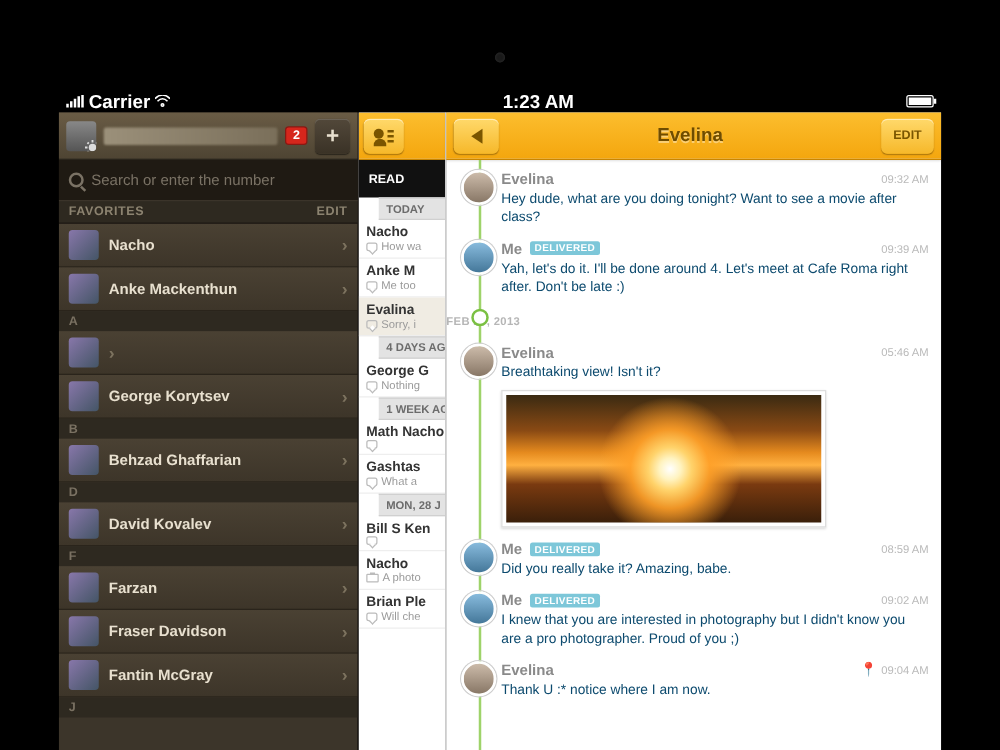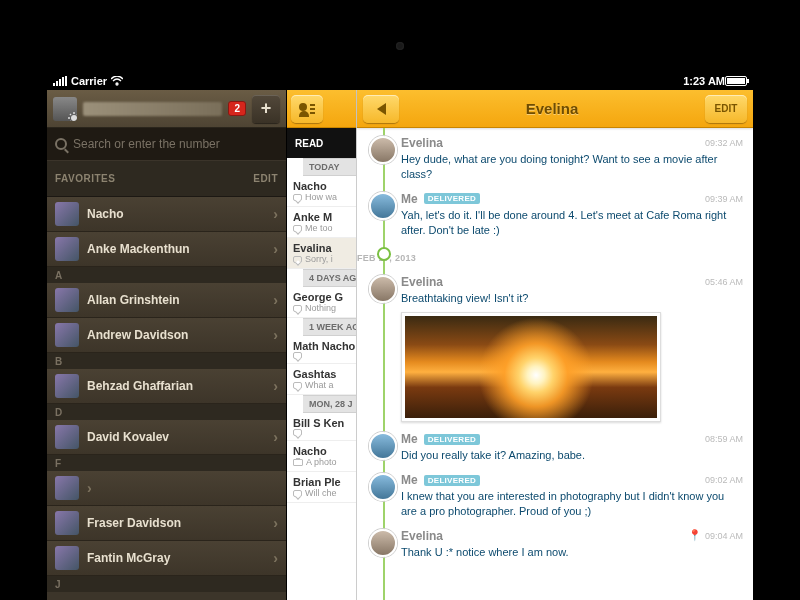--- a/index.html
+++ b/index.html
@@ -4,23 +4,23 @@
 <style>
 * { margin: 0; padding: 0; box-sizing: border-box; font-family: "Helvetica Neue", Helvetica, Arial, sans-serif; }
 html, body { width: 800px; height: 600px; background: #000; overflow: hidden; }
 
 .device { position: absolute; left: 0; right: 0; top: 0; bottom: 0; background: #000; }
 .device::after { content: ""; position: absolute; left: 50%; top: 42px; width: 8px; height: 8px; margin-left: -4px; border-radius: 50%; background: #1a1a1a; box-shadow: inset 0 0 2px #333; }
 
 .screen { position: absolute; left: 47px; right: 47px; top: 72px; bottom: 0; background: #000; overflow: hidden; }
 
 
-.statusbar { height: 18px; background: #000; color: #fff; font-size: 11px; font-weight: 600; display: flex; align-items: center; padding: 0 6px; }
+.statusbar { height: 18px; background: #000; color: #fff; font-size: 15px; font-weight: 600; display: flex; align-items: center; padding: 0 6px; gap: 45px; }
 .sb-left { display: flex; align-items: center; gap: 4px; }
-.sb-center { flex: 1; text-align: right; }
+.sb-center { flex: 1; text-align: center; }
 .sb-right { display: flex; align-items: center; }
 .signal-bars { display: inline-flex; align-items: flex-end; gap: 1px; height: 10px; }
 .signal-bars span { width: 2px; background: #fff; }
 .signal-bars span:nth-child(1){height:3px}.signal-bars span:nth-child(2){height:5px}.signal-bars span:nth-child(3){height:7px}.signal-bars span:nth-child(4){height:9px}.signal-bars span:nth-child(5){height:10px}
 .wifi-ic { width: 12px; height: 10px; display: inline-block; }
 .battery-ic { width: 22px; height: 10px; border: 1px solid #fff; border-radius: 2px; position: relative; }
 .battery-ic::after { content: ""; position: absolute; right: -3px; top: 2px; width: 2px; height: 4px; background: #fff; }
 .battery-ic .fill { position: absolute; inset: 1px; background: #fff; }
 
 .app { position: absolute; top: 18px; left: 0; right: 0; bottom: 0; display: flex; }
@@ -31,21 +31,21 @@
 .avatar { width: 24px; height: 24px; border-radius: 3px; background: linear-gradient(#888,#555); position: relative; overflow: hidden; }
 .avatar .gear { position: absolute; right: -3px; bottom: -3px; width: 12px; height: 12px; }
 .name-blur { flex: 1; height: 14px; background: linear-gradient(90deg,#9b907a,#7a6f5a); border-radius: 2px; filter: blur(1px); }
 .badge { background: #d6261c; color: #fff; font-size: 10px; font-weight: 700; padding: 1px 5px; border-radius: 3px; border: 1px solid #8a1812; }
 .plus-btn { width: 28px; height: 28px; border-radius: 4px; background: linear-gradient(#52483a,#3a3226); color: #e8e0cf; font-size: 18px; font-weight: 700; display: flex; align-items: center; justify-content: center; box-shadow: inset 0 1px 0 rgba(255,255,255,.15), 0 1px 1px rgba(0,0,0,.5); }
 
 .search-row { height: 32px; background: #1f1a13; display: flex; align-items: center; padding: 0 8px; gap: 6px; color: #7a7265; font-size: 12px; }
 .search-ic { width: 12px; height: 12px; border: 2px solid #7a7265; border-radius: 50%; position: relative; }
 .search-ic::after { content: ""; position: absolute; right: -4px; bottom: -4px; width: 5px; height: 2px; background: #7a7265; transform: rotate(45deg); }
 
-.section-hdr { height: 37px; background: #2e2920; color: #8c8370; font-size: 10px; font-weight: 700; letter-spacing: .5px; display: flex; align-items: center; padding: 0 8px; justify-content: space-between; border-top: 1px solid #3b342a; border-bottom: 1px solid #1c1813; }
+.section-hdr { height: 19px; background: #2e2920; color: #8c8370; font-size: 10px; font-weight: 700; letter-spacing: .5px; display: flex; align-items: center; padding: 0 8px; justify-content: space-between; border-top: 1px solid #3b342a; border-bottom: 1px solid #1c1813; }
 .section-hdr .edit { color: #8c8370; }
 
 .c-list { flex: 1; overflow: hidden; }
 .c-row { height: 35px; display: flex; align-items: center; padding: 0 8px; gap: 8px; background: linear-gradient(#4a4133,#3d3529); border-bottom: 1px solid #2a241b; color: #e8e0cf; font-size: 12px; font-weight: 600; }
 .c-row .nm { flex: 1; white-space: nowrap; overflow: hidden; text-overflow: ellipsis; }
 .chevron { color: #7d735f; font-size: 14px; }
 .c-avatar { width: 24px; height: 24px; border-radius: 3px; background: linear-gradient(135deg,#87a,#456); }
 .index-hdr { height: 16px; background: #2e2920; color: #7a7162; font-size: 10px; font-weight: 700; padding: 0 8px; display: flex; align-items: center; }
 
 
@@ -163,43 +163,43 @@
               <span class="chevron">›</span>
             </div>
             <div class="c-row">
               <div class="c-avatar"></div>
               <span class="nm">Anke Mackenthun</span>
               <span class="chevron">›</span>
             </div>
             <div class="index-hdr">A</div>
             <div class="c-row">
               <div class="c-avatar"></div>
-              <span class="nm">Allan Grinshtein</span>
-              <span class="chevron">›</span>
-            </div>
-            <div class="c-row">
-              <div class="c-avatar"></div>
-              <span class="nm">Andrew Davidson</span>
+              <span class="chevron">›</span>
+            </div>
+            <div class="c-row">
+              <div class="c-avatar"></div>
+              <span class="nm">George Korytsev</span>
               <span class="chevron">›</span>
             </div>
             <div class="index-hdr">B</div>
             <div class="c-row">
               <div class="c-avatar"></div>
               <span class="nm">Behzad Ghaffarian</span>
               <span class="chevron">›</span>
             </div>
             <div class="index-hdr">D</div>
             <div class="c-row">
               <div class="c-avatar"></div>
               <span class="nm">David Kovalev</span>
               <span class="chevron">›</span>
             </div>
             <div class="index-hdr">F</div>
             <div class="c-row">
               <div class="c-avatar"></div>
+              <span class="nm">Farzan</span>
               <span class="chevron">›</span>
             </div>
             <div class="c-row">
               <div class="c-avatar"></div>
               <span class="nm">Fraser Davidson</span>
               <span class="chevron">›</span>
             </div>
             <div class="c-row">
               <div class="c-avatar"></div>
               <span class="nm">Fantin McGray</span>

